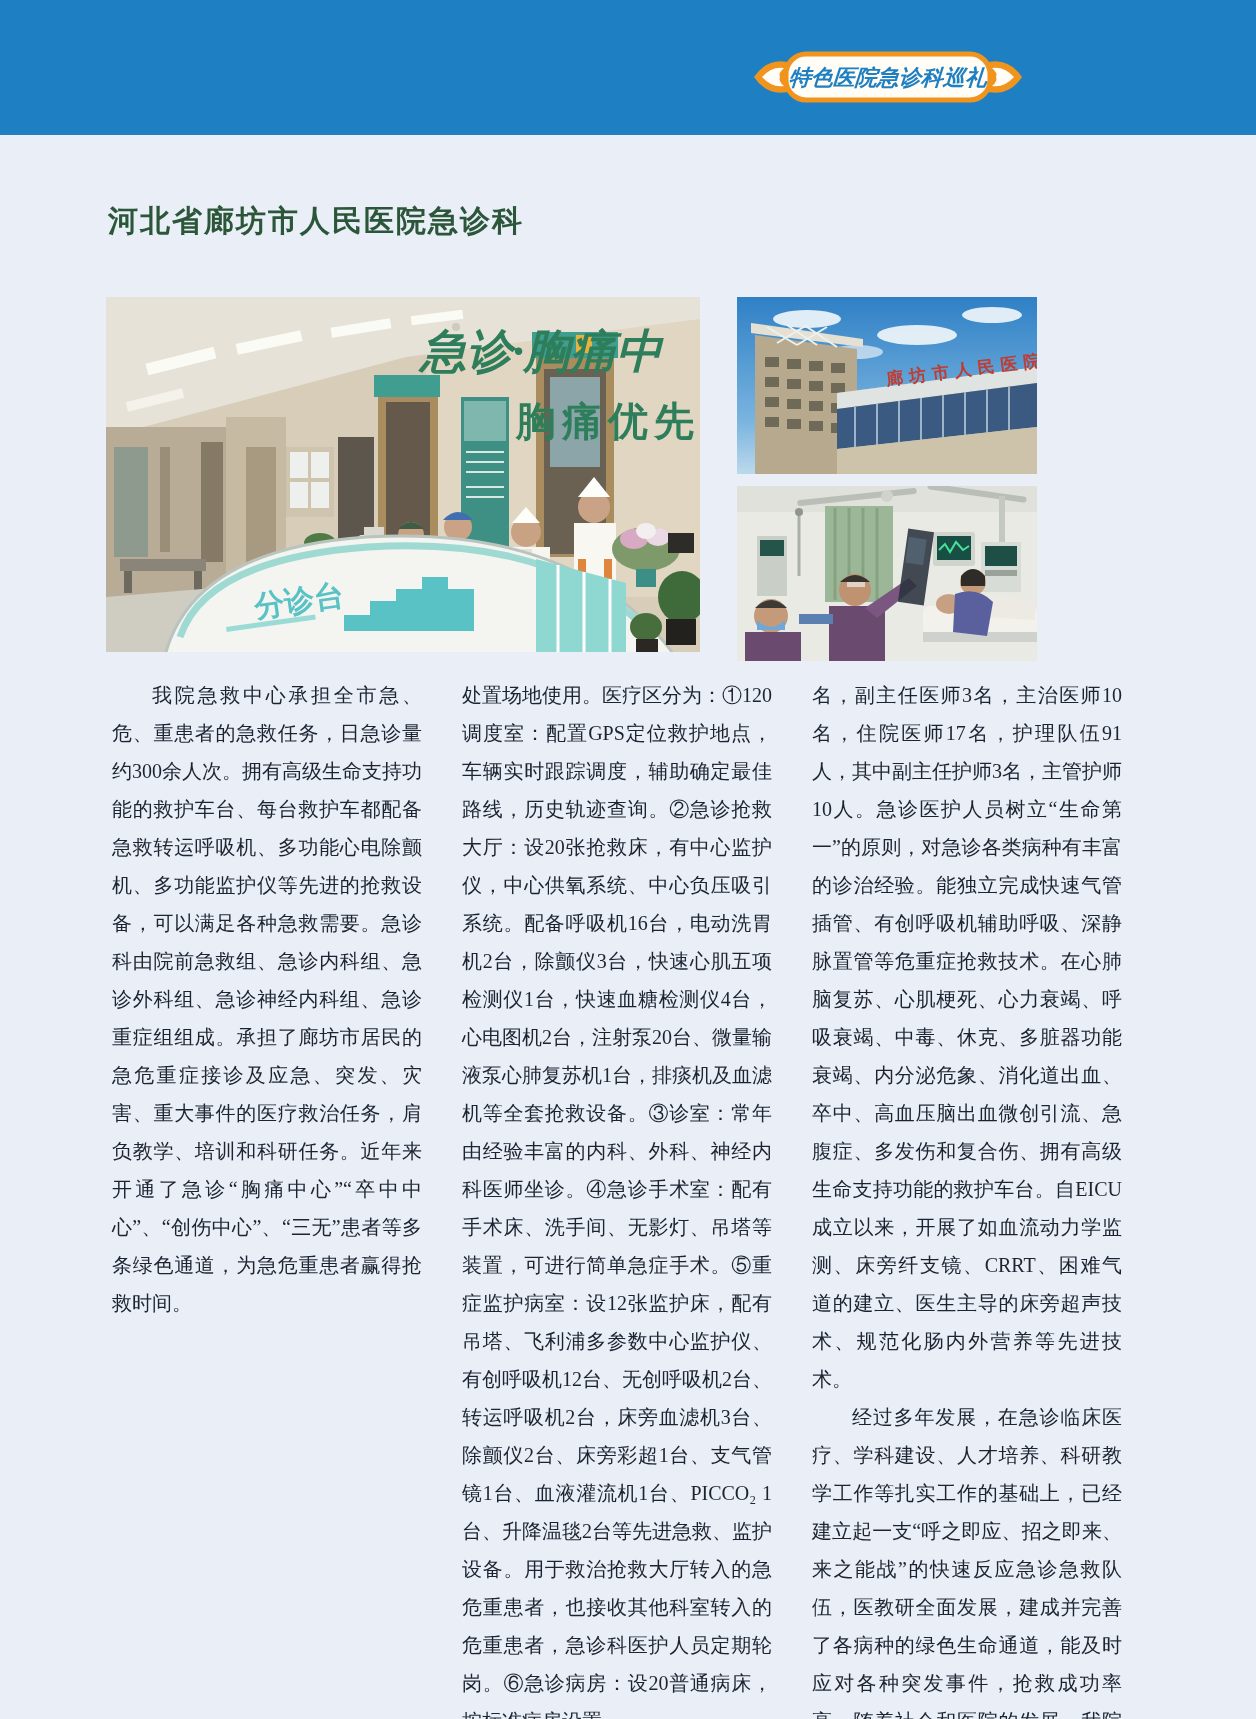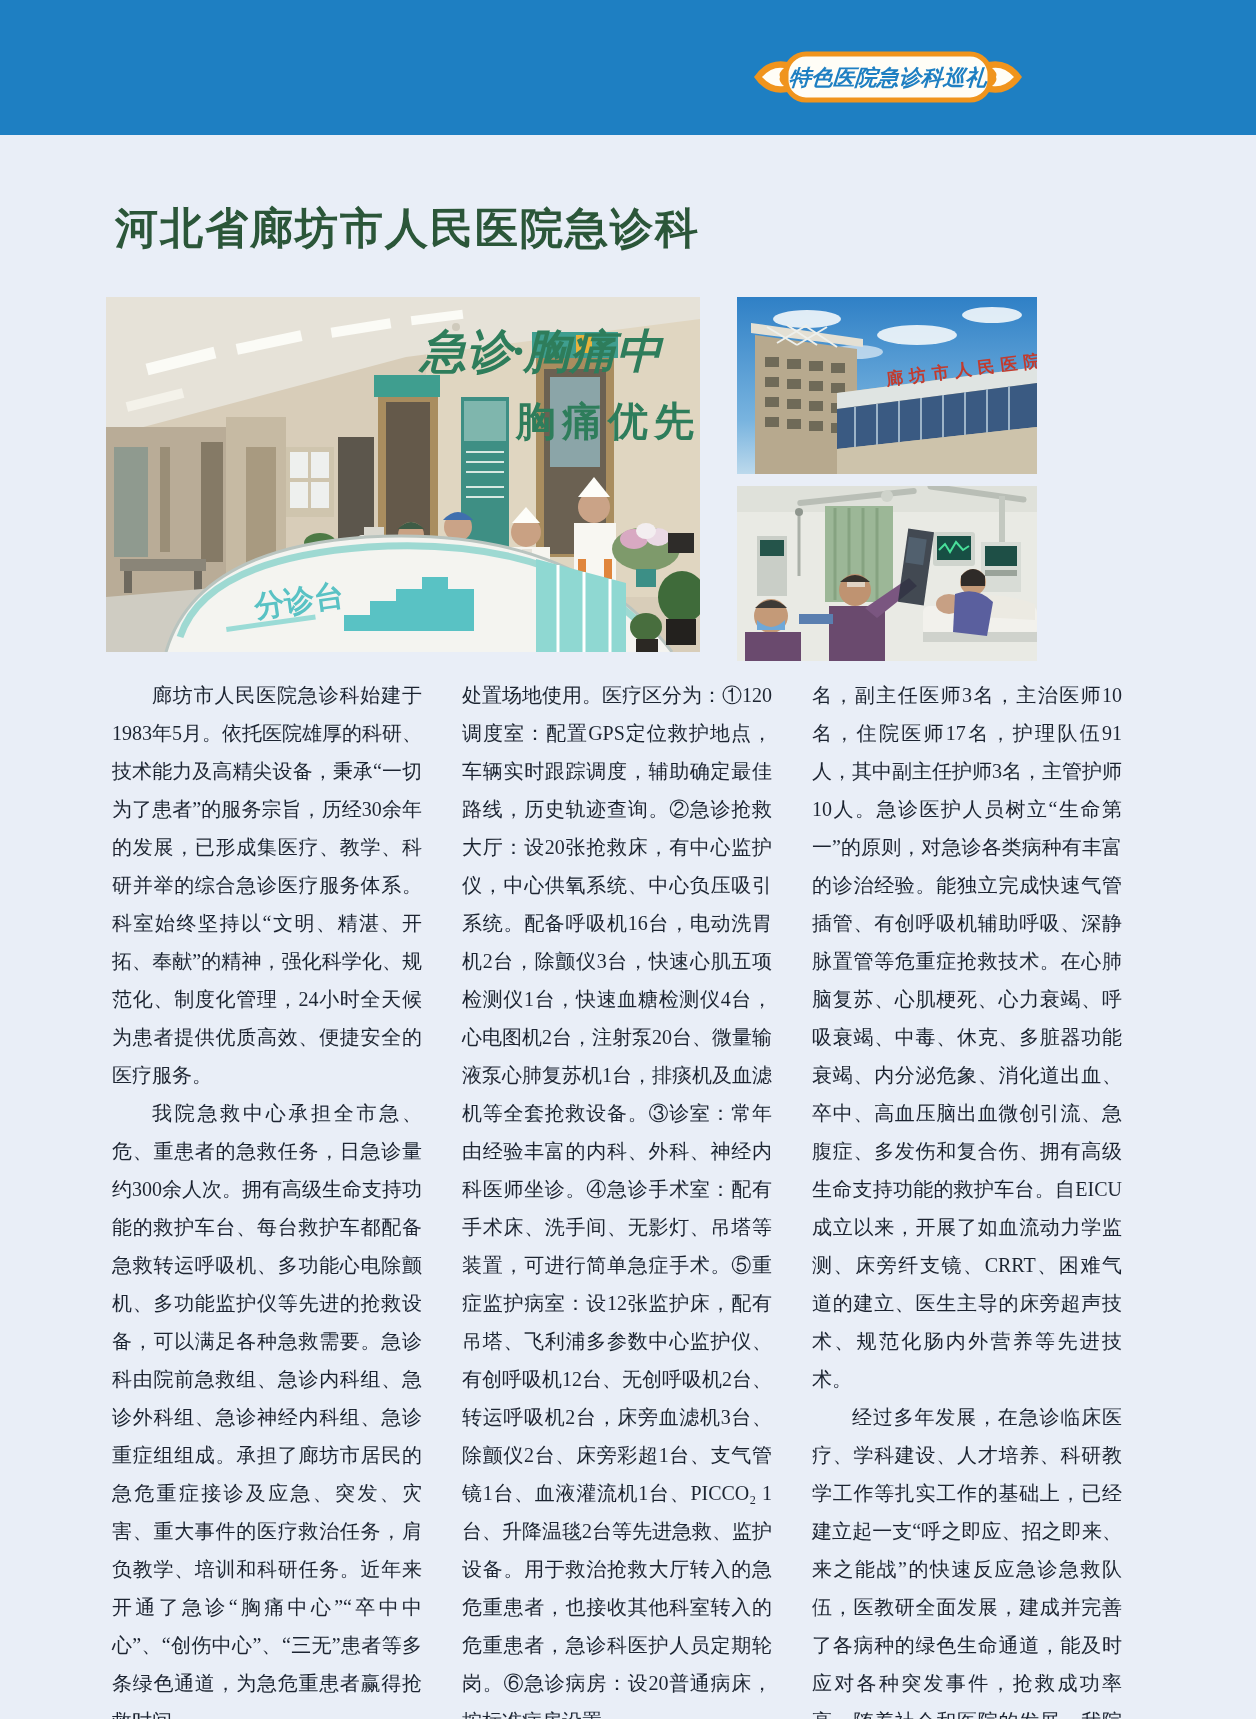--- a/index.html
+++ b/index.html
@@ -16,22 +16,22 @@
   }
   .banner { position:absolute; left:752px; top:50px; width:272px; height:54px; }
   .banner svg { width:100%; height:100%; display:block; }
   .banner-text {
     font-family:"Liberation Sans","DejaVu Sans",sans-serif;
     font-weight:bold; font-style:italic;
   }
   .page-title {
     position:absolute; left:108px; top:203px; width:940px;
     font-family:"Liberation Sans","DejaVu Sans",sans-serif;
-    font-size:43px; font-weight:bold; letter-spacing:2px;
-    color:#2b5639; line-height:1.2;margin-left:7px;
+    font-size:30px; font-weight:bold; letter-spacing:2px;
+    color:#2b5639; line-height:1.2;
   }
   .photo { position:absolute; overflow:hidden; background:#bef264; }
   .photo svg { display:block; width:100%; height:100%; }
   .photo-reception { left:106px; top:297px; width:594px; height:355px; }
   .photo-building  { left:737px; top:297px; width:300px; height:177px; }
   .photo-icu       { left:737px; top:486px; width:300px; height:175px; }
   .columns {
     position:absolute; left:112px; top:676px; width:1012px;
     display:flex; gap:40px;
   }
@@ -325,21 +325,20 @@
 
       <circle cx="236" cy="96" r="13" fill="#c49a78"></circle>
       <path d="M224,90 Q236,76 248,90 L248,100 L224,100 Z" fill="#2f2b28"></path>
       <path d="M218,108 Q240,100 256,116 L250,150 L216,146 Z" fill="#5a5f9e"></path>
     </g>
   </svg>
 </div>
 
 <div class="columns">
   <div class="col">
-    <p class="indent">廊坊市人民医院急诊科始建于1983年5月。依托医院雄厚的科研、技术能力及高精尖设备，秉承“一切为了患者”的服务宗旨，历经30余年的发展，已形成集医疗、教学、科研并举的综合急诊医疗服务体系。科室始终坚持以“文明、精湛、开拓、奉献”的精神，强化科学化、规范化、制度化管理，24小时全天候为患者提供优质高效、便捷安全的医疗服务。</p>
     <p class="indent">我院急救中心承担全市急、危、重患者的急救任务，日急诊量约300余人次。拥有高级生命支持功能的救护车台、每台救护车都配备急救转运呼吸机、多功能心电除颤机、多功能监护仪等先进的抢救设备，可以满足各种急救需要。急诊科由院前急救组、急诊内科组、急诊外科组、急诊神经内科组、急诊重症组组成。承担了廊坊市居民的急危重症接诊及应急、突发、灾害、重大事件的医疗救治任务，肩负教学、培训和科研任务。近年来开通了急诊“胸痛中心”“卒中中心”、“创伤中心”、“三无”患者等多条绿色通道，为急危重患者赢得抢救时间。</p>
 
   </div>
   <div class="col">
     <p>处置场地使用。医疗区分为：①120调度室：配置GPS定位救护地点，车辆实时跟踪调度，辅助确定最佳路线，历史轨迹查询。②急诊抢救大厅：设20张抢救床，有中心监护仪，中心供氧系统、中心负压吸引系统。配备呼吸机16台，电动洗胃机2台，除颤仪3台，快速心肌五项检测仪1台，快速血糖检测仪4台，心电图机2台，注射泵20台、微量输液泵心肺复苏机1台，排痰机及血滤机等全套抢救设备。③诊室：常年由经验丰富的内科、外科、神经内科医师坐诊。④急诊手术室：配有手术床、洗手间、无影灯、吊塔等装置，可进行简单急症手术。⑤重症监护病室：设12张监护床，配有吊塔、飞利浦多参数中心监护仪、有创呼吸机12台、无创呼吸机2台、转运呼吸机2台，床旁血滤机3台、除颤仪2台、床旁彩超1台、支气管镜1台、血液灌流机1台、PICCO₂ 1台、升降温毯2台等先进急救、监护设备。用于救治抢救大厅转入的急危重患者，也接收其他科室转入的危重患者，急诊科医护人员定期轮岗。⑥急诊病房：设20普通病床，按标准病房设置。</p>
 
   </div>
   <div class="col">
     <p>名，副主任医师3名，主治医师10名，住院医师17名，护理队伍91人，其中副主任护师3名，主管护师10人。急诊医护人员树立“生命第一”的原则，对急诊各类病种有丰富的诊治经验。能独立完成快速气管插管、有创呼吸机辅助呼吸、深静脉置管等危重症抢救技术。在心肺脑复苏、心肌梗死、心力衰竭、呼吸衰竭、中毒、休克、多脏器功能衰竭、内分泌危象、消化道出血、卒中、高血压脑出血微创引流、急腹症、多发伤和复合伤、拥有高级生命支持功能的救护车台。自EICU成立以来，开展了如血流动力学监测、床旁纤支镜、CRRT、困难气道的建立、医生主导的床旁超声技术、规范化肠内外营养等先进技术。</p>
     <p class="indent">经过多年发展，在急诊临床医疗、学科建设、人才培养、科研教学工作等扎实工作的基础上，已经建立起一支“呼之即应、招之即来、来之能战”的快速反应急诊急救队伍，医教研全面发展，建成并完善了各病种的绿色生命通道，能及时应对各种突发事件，抢救成功率高。随着社会和医院的发展，我院急诊科将为患者创造更舒适的就医环境和优质服务。</p>

